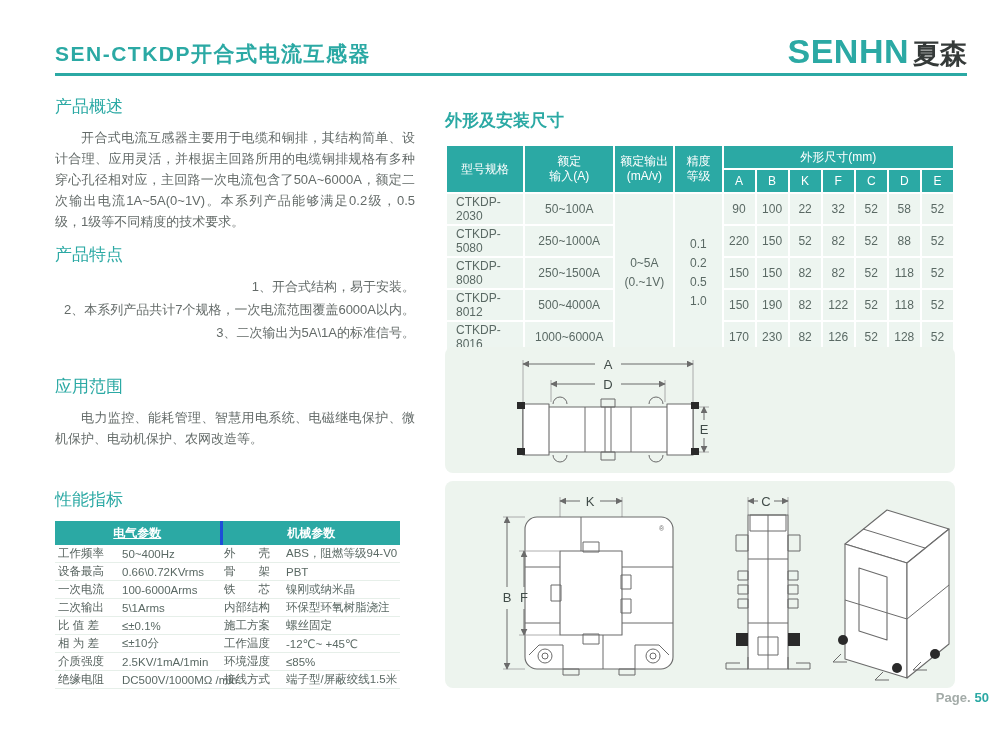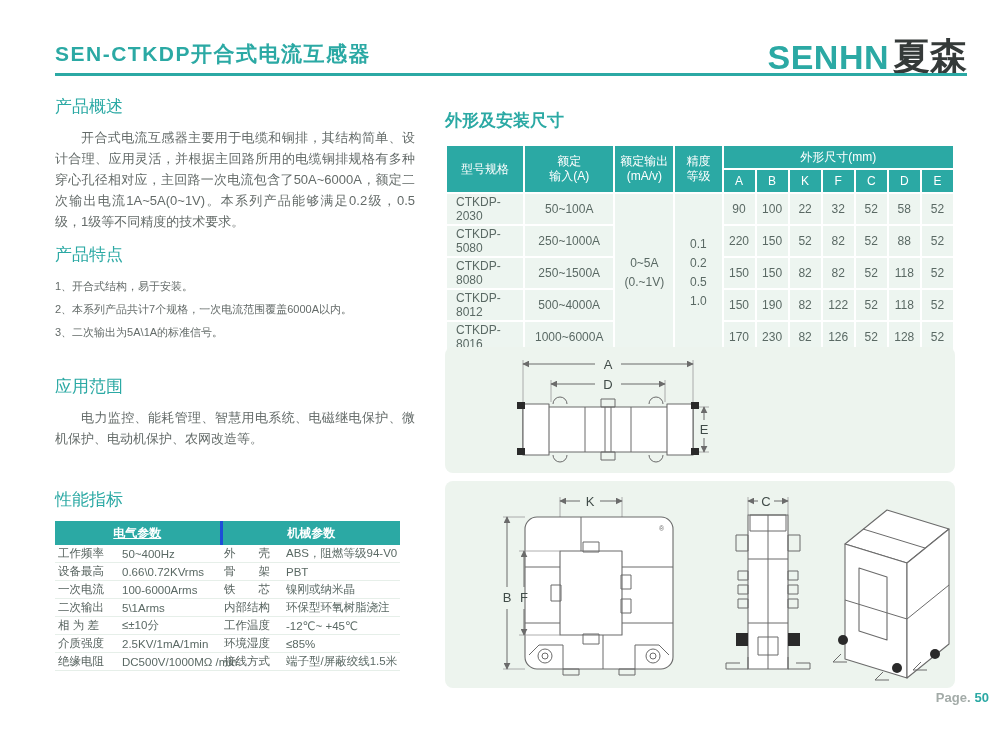--- a/index.html
+++ b/index.html
@@ -3,28 +3,28 @@
 <meta charset="utf-8">
 <style>
   html,body{margin:0;padding:0;background:#ffffff;}
   body{font-family:"Liberation Sans","DejaVu Sans",sans-serif;}
   #page{position:relative;width:1000px;height:737px;background:#fff;overflow:hidden;padding-left:22px;}
 
   
   .title{position:absolute;left:55px;top:40px;font-size:21px;font-weight:700;color:#2BA9A4;letter-spacing:1.5px;}
   .brand{position:absolute;right:55px;top:32px;white-space:nowrap;}
   .brand .en{font-size:34px;font-weight:800;color:#2BA9A4;letter-spacing:.5px;}
-  .brand .cn{font-size:37px;font-weight:800;color:#353a39;margin-left:4px;}
+  .brand .cn{font-size:27px;font-weight:800;color:#353a39;margin-left:4px;}
   .rule{position:absolute;left:55px;right:55px;top:73px;height:3px;background:#2BA9A4;}
 
   
   .sec{position:absolute;left:55px;width:360px;}
   .sec h2{margin:0;font-size:17px;font-weight:400;color:#2BA9A4;}
   .para{margin:9px 0 0;font-size:13px;line-height:21px;color:#646b69;text-align:justify;text-indent:2em;}
-  .feat{margin:9px 0 0;padding:0;list-style:none;font-size:11px;line-height:23px;color:#646b69;}
+  .feat{margin:9px 0 0;padding:0;list-style:none;font-size:13px;line-height:23px;color:#646b69;text-align:right;}
 
   
   .perf{border-collapse:collapse;margin-top:10px;width:345px;font-size:11.5px;color:#5a6964;table-layout:fixed;}
   .perf th{background:#2BA9A4;color:#fff;font-size:12px;font-weight:700;height:22px;}
   .perf th.gap{border-right:3px solid #1d4ed8;text-decoration:underline;}
   .perf td{height:15px;padding:1px 3px;border-bottom:1px solid #e6efe9;white-space:nowrap;}
   .perf td.lb{color:#57635f;}
 
   
   .right{position:absolute;left:445px;top:109px;width:510px;}
@@ -127,20 +127,26 @@
         <td class="lb">一次电流</td>
         <td>100-6000Arms</td>
         <td class="lb">铁　　芯</td>
         <td>镍刚或纳米晶</td>
       </tr>
       <tr>
         <td class="lb">二次输出</td>
         <td>5\1Arms</td>
         <td class="lb">内部结构</td>
         <td>环保型环氧树脂浇注</td>
+      </tr>
+      <tr>
+        <td class="lb">比 值 差</td>
+        <td>≤±0.1%</td>
+        <td class="lb">施工方案</td>
+        <td>螺丝固定</td>
       </tr>
       <tr>
         <td class="lb">相 为 差</td>
         <td>≤±10分</td>
         <td class="lb">工作温度</td>
         <td>-12℃~ +45℃</td>
       </tr>
       <tr>
         <td class="lb">介质强度</td>
         <td>2.5KV/1mA/1min</td>

